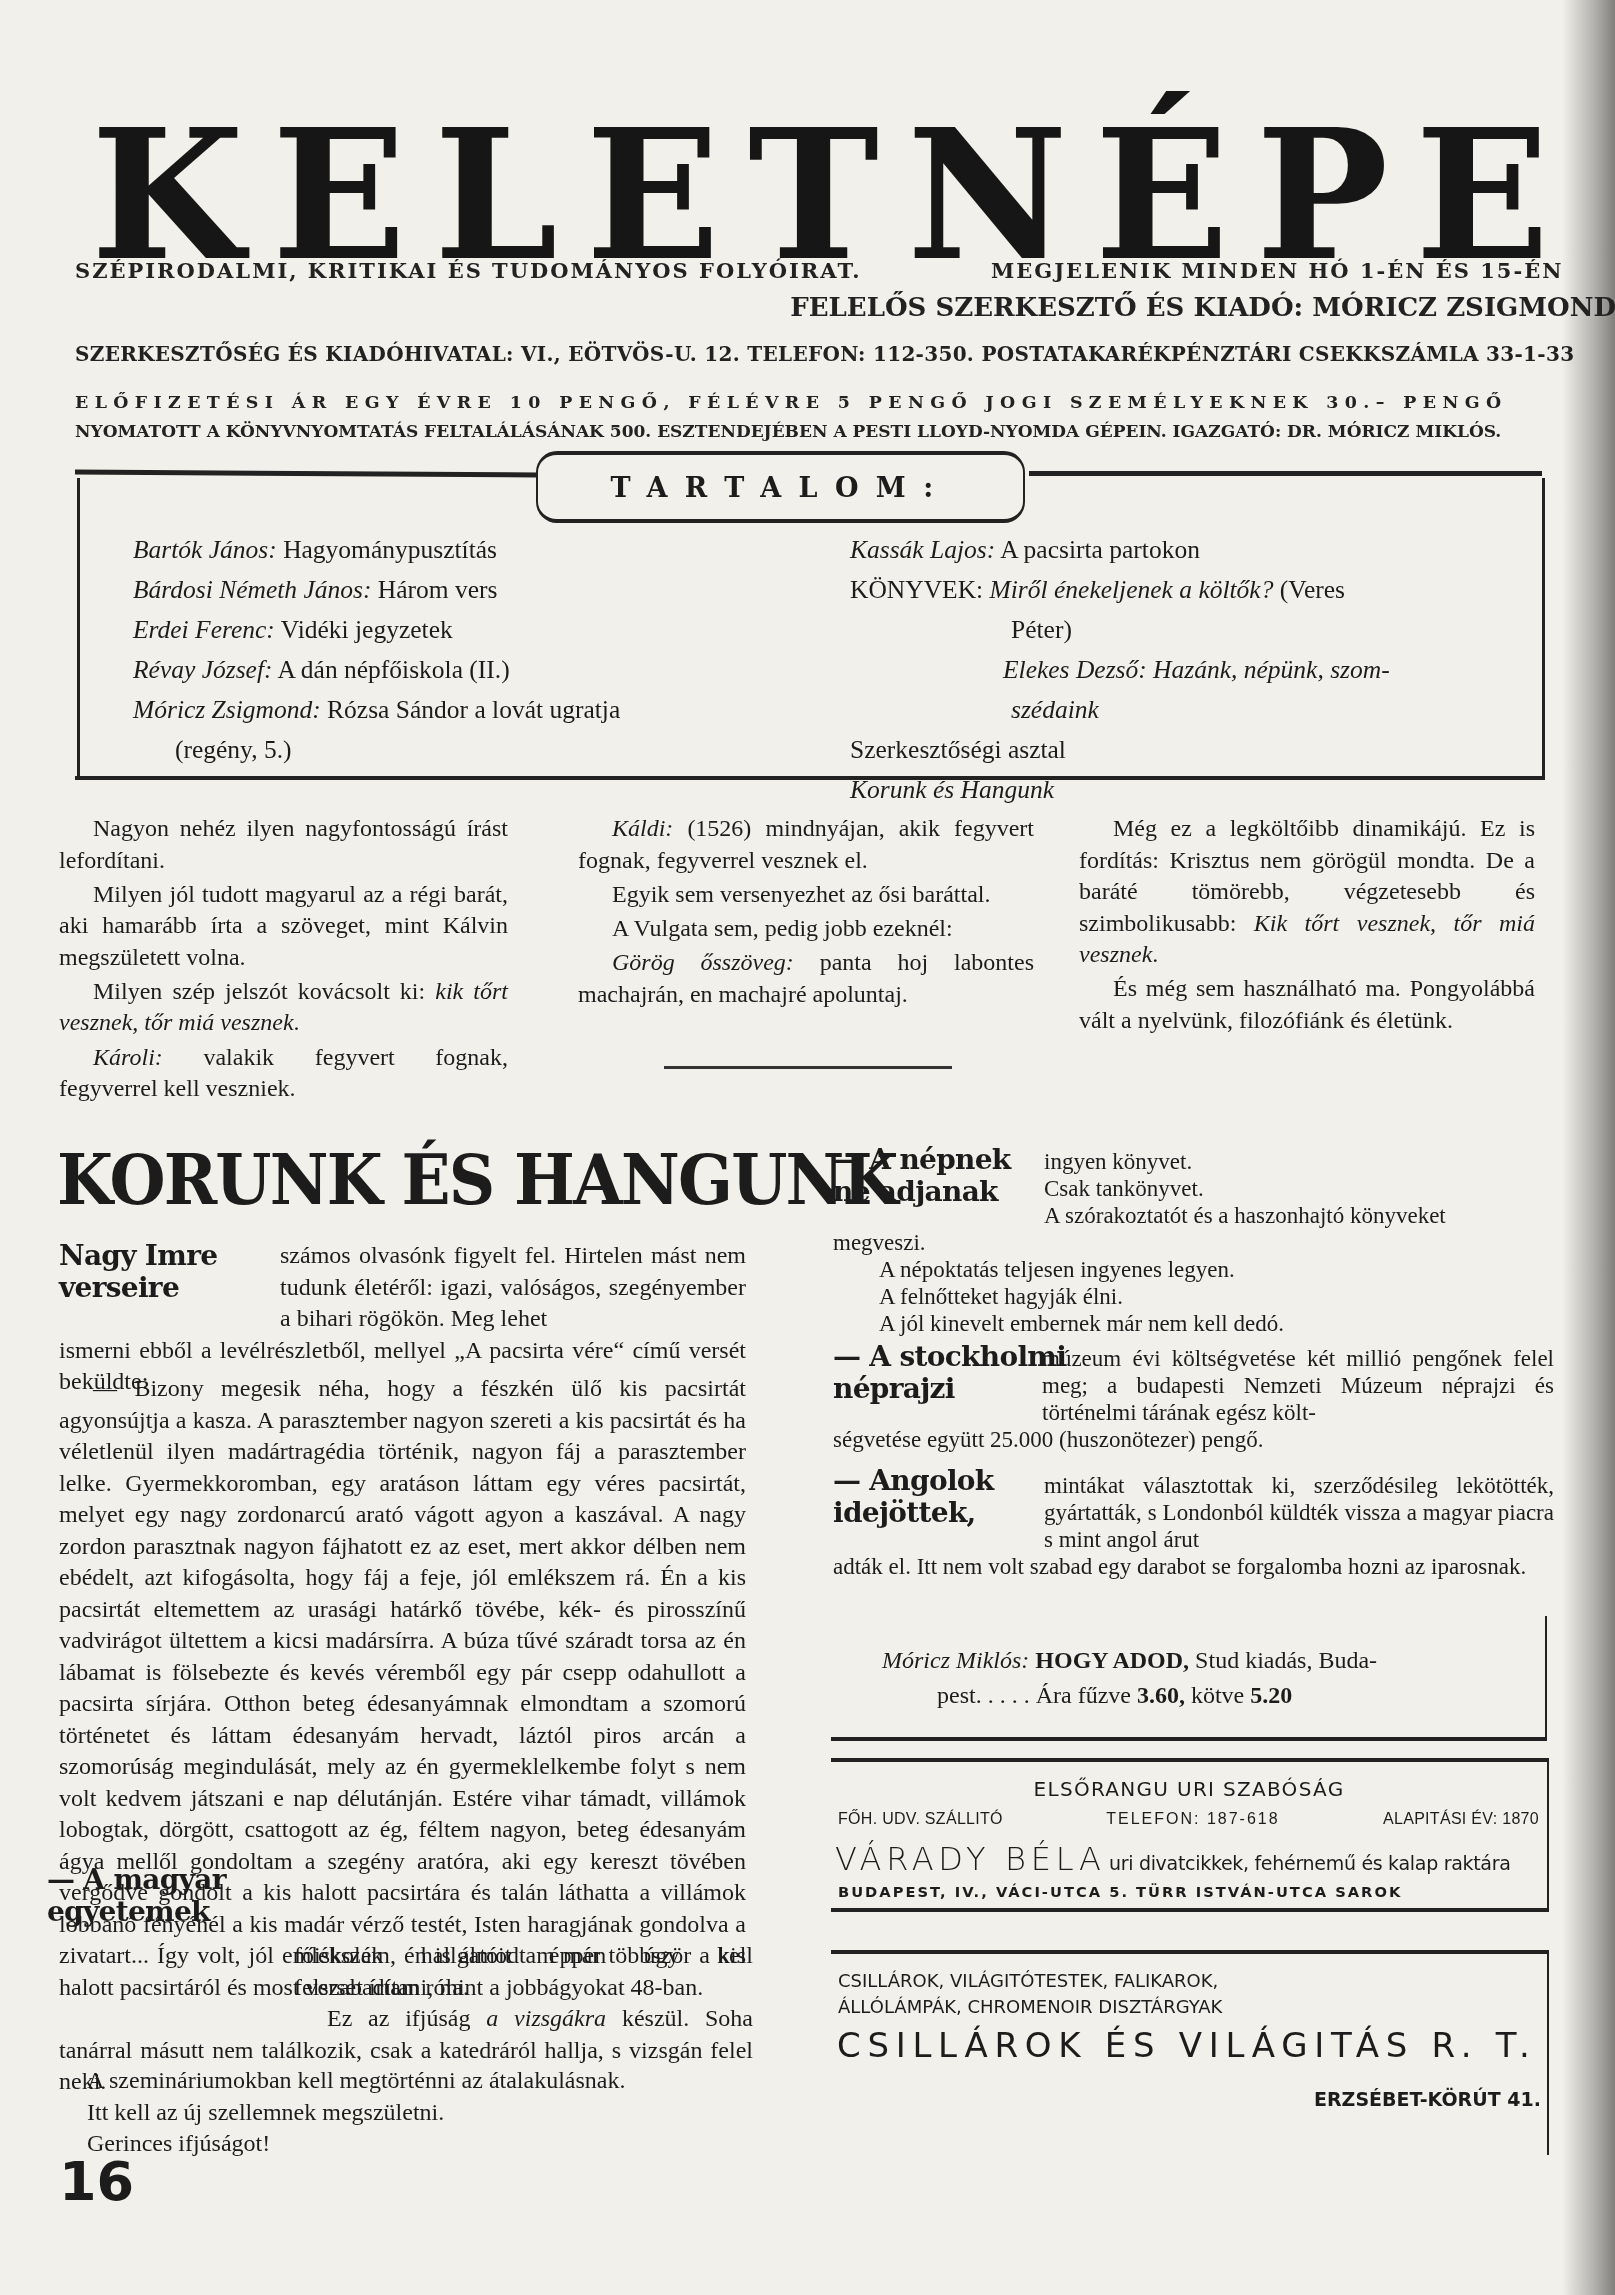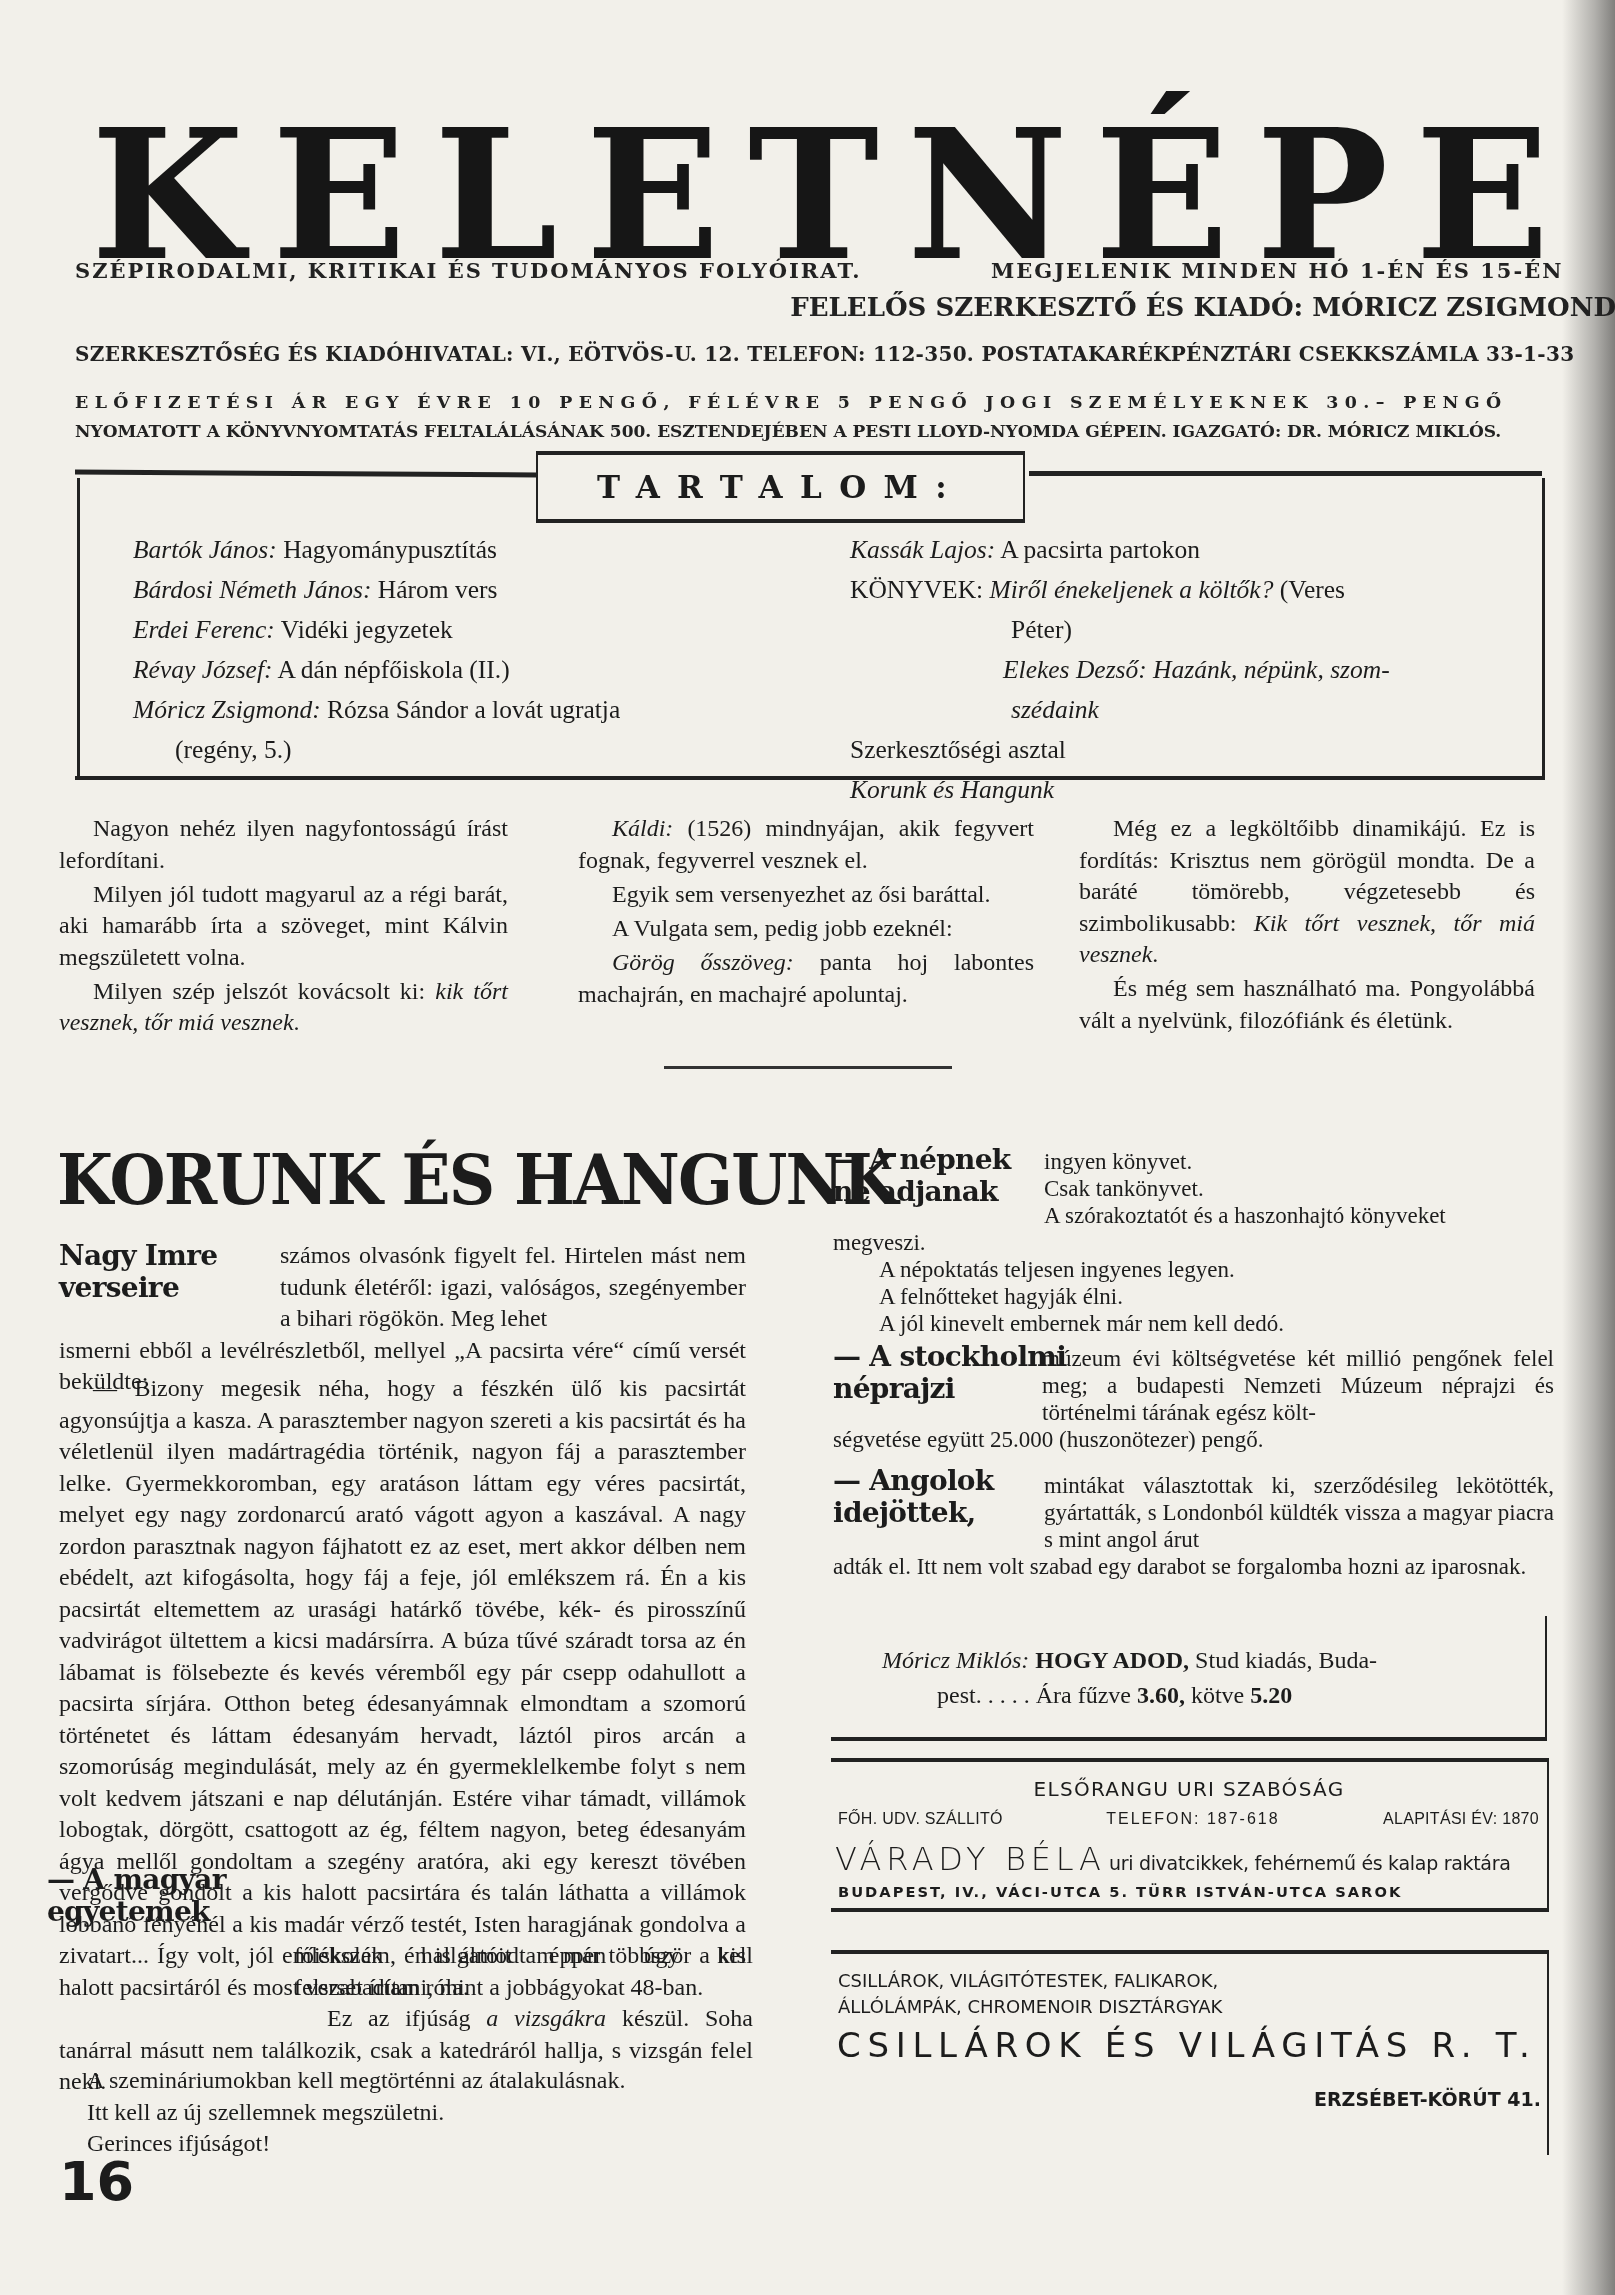--- a/index.html
+++ b/index.html
@@ -41,21 +41,21 @@
   }
   .toc-rule-l { left: 75px; top: 471px; width: 463px; height: 4.7px; background: #222; transform: rotate(0.35deg); }
   .toc-rule-r { left: 1029px; top: 471px; width: 513px; height: 4.7px; background: #222; }
   .toc-rule-b { left: 75px; top: 776px; width: 1468px; height: 4px; background: #222; }
   .toc-title {
     left: 536px; top: 451px; width: 489px; height: 72px;
     border-top: 4px solid #222; border-bottom: 4px solid #222;
     border-left: 2.7px solid #222; border-right: 2.7px solid #222;
     background: #f2f0ea; box-sizing: border-box;
     display: flex; align-items: center; justify-content: center;
-    font-family: "DejaVu Serif", serif; font-weight: bold; font-size: 31px; letter-spacing: 17.4px;
+    font-family: "DejaVu Serif", serif; font-weight: bold; font-size: 27px; letter-spacing: 17.4px; border-radius: 21px;
   }
   .toc-col { font-size: 25.5px; line-height: 40px; }
   .toc-left { left: 133px; top: 530px; width: 630px; }
   .toc-right { left: 850px; top: 530px; width: 670px; }
   .toc-item { display: block; white-space: nowrap; }
   .it { font-style: italic; }
   .indent-a { padding-left: 42px; }
   .indent-c { padding-left: 161px; }
 
   
@@ -181,20 +181,21 @@
   <span class="toc-item it" style="padding-left:153px">Elekes Dezső: Hazánk, népünk, szom-</span>
   <span class="toc-item it indent-c">szédaink</span>
   <span class="toc-item">Szerkesztőségi asztal</span>
   <span class="toc-item it">Korunk és Hangunk</span>
 </div>
 
 <div class="abs body-text col1">
   <p class="p">Nagyon nehéz ilyen nagyfontosságú írást lefordítani.</p>
   <p class="p">Milyen jól tudott magyarul az a régi barát, aki hamarább írta a szöveget, mint Kálvin megszületett volna.</p>
   <p class="p"><span>Milyen szép jelszót kovácsolt ki:</span> <i>kik tőrt vesznek, tőr miá vesznek</i>.</p>
+  <p class="p"><i>Károli:</i> <span>valakik fegyvert fognak, fegyverrel kell veszniek.</span></p>
 </div>
 
 <div class="abs body-text col2">
   <p class="p"><i>Káldi:</i> <span>(1526) mindnyájan, akik fegyvert fognak, fegyverrel vesznek el.</span></p>
   <p class="p">Egyik sem versenyezhet az ősi baráttal.</p>
   <p class="p">A Vulgata sem, pedig jobb ezeknél:</p>
   <p class="p"><i>Görög ősszöveg:</i> <span>panta hoj labontes machajrán, en machajré apoluntaj.</span></p>
 </div>
 
 <div class="abs body-text col3">

